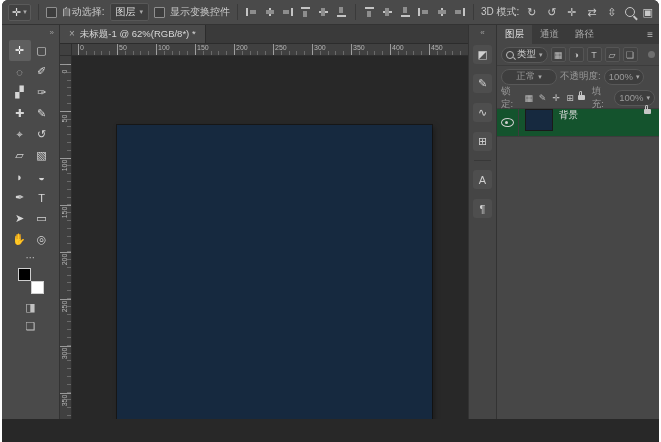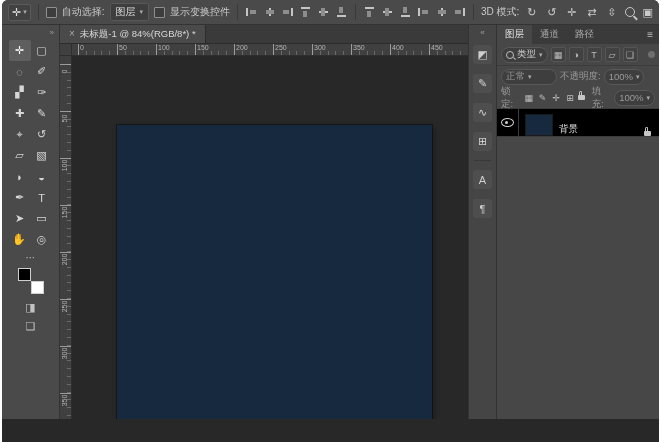--- a/index.html
+++ b/index.html
@@ -111,21 +111,21 @@
     right:-3px;bottom:-1px;transform:rotate(45deg);}
   .fic{width:13px;height:13px;display:flex;align-items:center;justify-content:center;
     font-size:9px;color:#bdbdbd;border:1px solid #555;border-radius:2px;background:#424242;}
   .dot-toggle{width:7px;height:7px;border-radius:50%;background:#6e6e6e;margin-left:auto;}
   .dim{color:#9a9a9a;}
   .lockic{width:12px;text-align:center;font-size:9px;color:#bdbdbd;}
   .padlock{width:7px;height:5px;background:#c6c6c6;border-radius:1px;position:relative;display:inline-block;}
   .padlock::before{content:"";position:absolute;left:1px;top:-4px;width:3px;height:4px;
     border:1px solid #c6c6c6;border-bottom:none;border-radius:3px 3px 0 0;box-sizing:border-box;}
   .layer-list{flex:1;background:#474747;}
-  .layer-row{height:27px;display:flex;align-items:flex-end;background:#000000;border-bottom:1px solid #3c3c3c;}
+  .layer-row{height:27px;display:flex;align-items:flex-start;background:#14532d;border-bottom:1px solid #3c3c3c;}
   .eye-cell{width:21px;height:100%;display:flex;align-items:center;justify-content:center;
     border-right:1px solid #3c3c3c;flex:none;}
   .eye{width:11px;height:7px;border:1px solid #cfcfcf;border-radius:50%;position:relative;}
   .eye::after{content:"";position:absolute;left:3px;top:1.5px;width:3px;height:3px;border-radius:50%;background:#cfcfcf;}
   .layer-thumb{width:26px;height:20px;background:#16293f;border:1px solid #1a1a1a;margin:0 6px;flex:none;}
   .layer-name{color:#dedede;}
   .layer-lock{margin-left:auto;margin-right:8px;}
 </style>
 </head>
 <body>
@@ -246,21 +246,21 @@
         <span class="sw bg"></span>
       </div>
       <div class="strip-bottom-ic">◨</div>
       <div class="strip-bottom-ic">❏</div>
     </div>
 
     <div class="doc-area">
       <div class="tabbar">
         <div class="tab">
           <span class="close">×</span>
-          <span>未标题-1 @ 84%(RGB/8*) *</span>
+          <span>未标题-1 @ 62%(RGB/8*) *</span>
         </div>
       </div>
       <div class="canvas-zone">
         <div class="ruler-corner"></div>
         <div class="ruler-h">
           <span style="left:8px">0</span>
           <span style="left:47px">50</span>
           <span style="left:86px">100</span>
           <span style="left:125px">150</span>
           <span style="left:164px">200</span>
@@ -312,21 +312,21 @@
           </div>
           <span class="fic">▦</span>
           <span class="fic">◑</span>
           <span class="fic">T</span>
           <span class="fic">▱</span>
           <span class="fic">❏</span>
           <span class="dot-toggle"></span>
         </div>
 
         <div class="prow">
-          <div class="mini-field" style="width:46px;justify-content:flex-start">
+          <div class="mini-field" style="width:46px;justify-content:center">
             <span class="dim">正常</span>
             <span class="chev">▾</span>
           </div>
           <span class="dim">不透明度:</span>
           <div class="mini-field">
             <span class="dim">100%</span>
             <span class="chev">▾</span>
           </div>
         </div>
 

